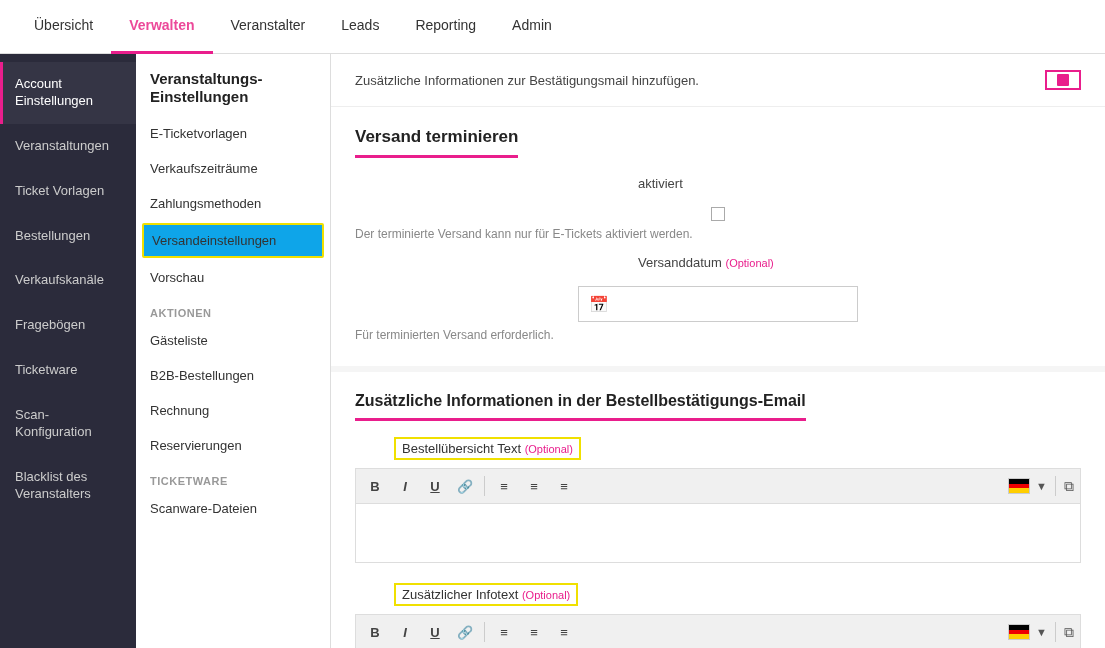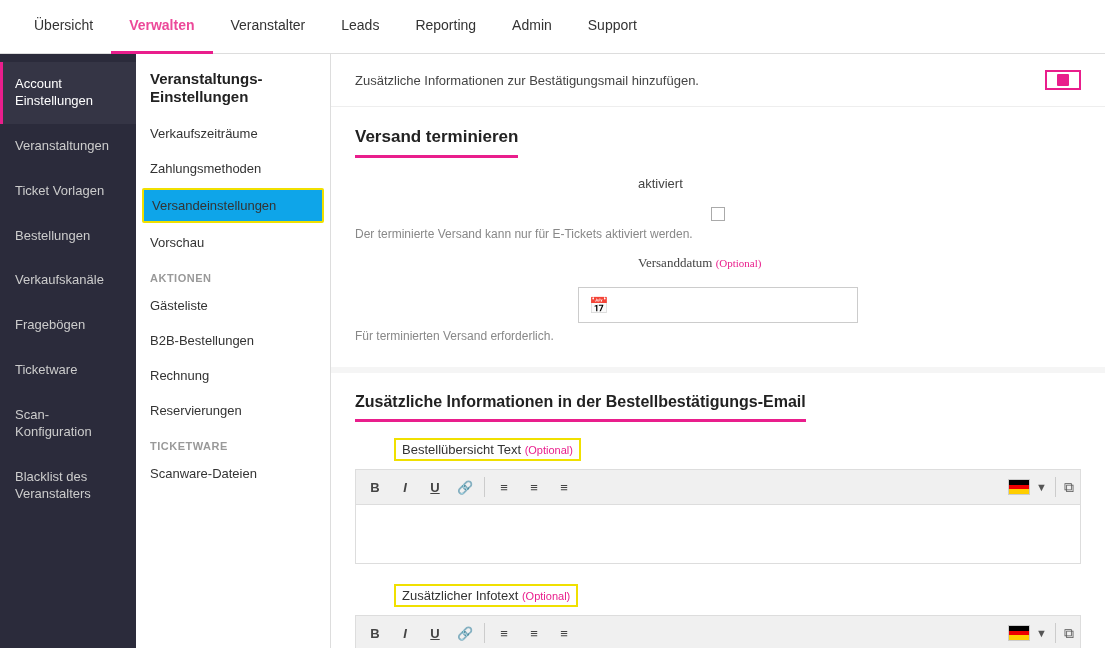--- a/index.html
+++ b/index.html
@@ -295,39 +295,39 @@
 </head>
 <body>
 
 <div class="top-nav">
   <div class="top-nav-item">Übersicht</div>
   <div class="top-nav-item active">Verwalten</div>
   <div class="top-nav-item">Veranstalter</div>
   <div class="top-nav-item">Leads</div>
   <div class="top-nav-item">Reporting</div>
   <div class="top-nav-item">Admin</div>
-  <div class="top-nav-item">Support</div>
 </div>
 
 <div class="layout">
 
   <div class="sidebar-left">
     <div class="sidebar-left-item active">Account Einstellungen</div>
     <div class="sidebar-left-item">Veranstaltungen</div>
     <div class="sidebar-left-item">Ticket Vorlagen</div>
     <div class="sidebar-left-item">Bestellungen</div>
     <div class="sidebar-left-item">Verkaufskanäle</div>
     <div class="sidebar-left-item">Fragebögen</div>
     <div class="sidebar-left-item">Ticketware</div>
     <div class="sidebar-left-item">Scan-Konfiguration</div>
     <div class="sidebar-left-item">Blacklist des Veranstalters</div>
   </div>
 
   <div class="sidebar-mid">
     <div class="sidebar-mid-title">Veranstaltungs-Einstellungen</div>
+    <div class="sidebar-mid-item">E-Ticketvorlagen</div>
     <div class="sidebar-mid-item">Verkaufszeiträume</div>
     <div class="sidebar-mid-item">Zahlungsmethoden</div>
     <div class="sidebar-mid-item active">Versandeinstellungen</div>
     <div class="sidebar-mid-item">Vorschau</div>
 
     <div class="sidebar-mid-section">AKTIONEN</div>
     <div class="sidebar-mid-item">Gästeliste</div>
     <div class="sidebar-mid-item">B2B-Bestellungen</div>
     <div class="sidebar-mid-item">Rechnung</div>
     <div class="sidebar-mid-item">Reservierungen</div>
@@ -347,21 +347,21 @@
 
     <div class="section-wrap">
       <div class="section-title">Versand terminieren</div>
 
       <div class="form-row">
         <div class="form-label">aktiviert</div>
         <div class="checkbox-input"></div>
       </div>
       <div class="form-hint">Der terminierte Versand kann nur für E-Tickets aktiviert werden.</div>
 
-      <div class="form-row" style="margin-top:10px;font-family:Liberation Serif, serif;">
+      <div class="form-row" style="margin-top:10px;">
         <div class="form-label">
           <span>Versanddatum</span>
           <span style="color:#e91e8c; font-size:11px;">(Optional)</span>
         </div>
         <div class="date-input">
           <span class="calendar-icon">📅</span>
         </div>
       </div>
       <div class="form-hint">Für terminierten Versand erforderlich.</div>
     </div>

